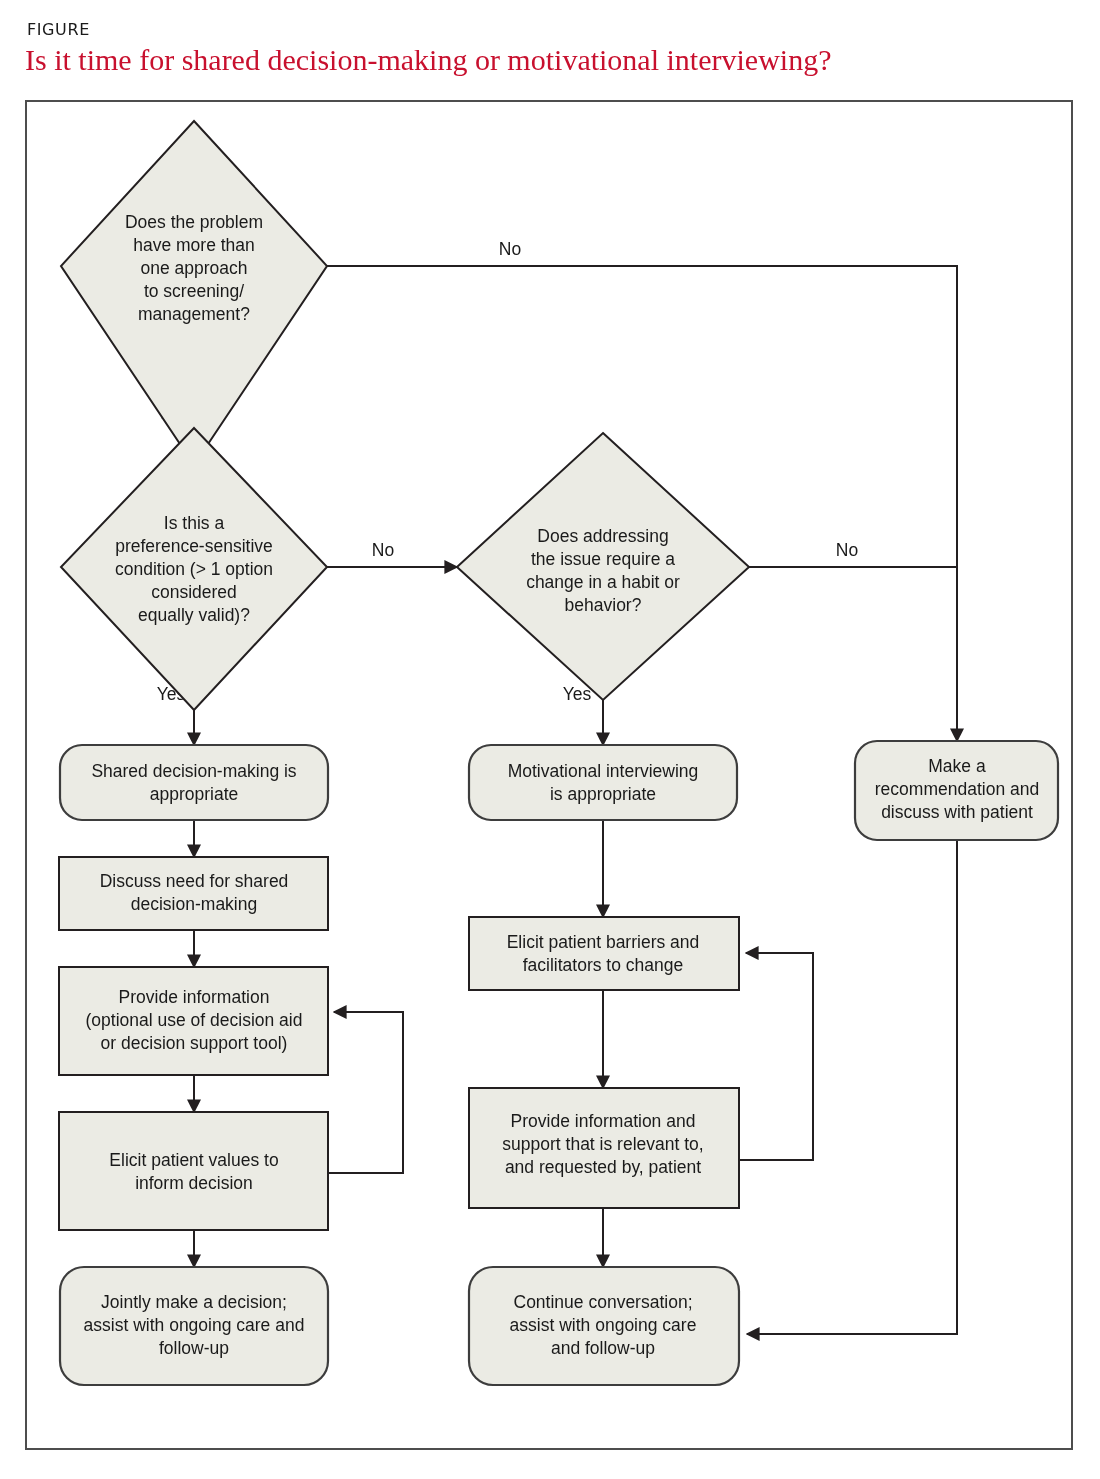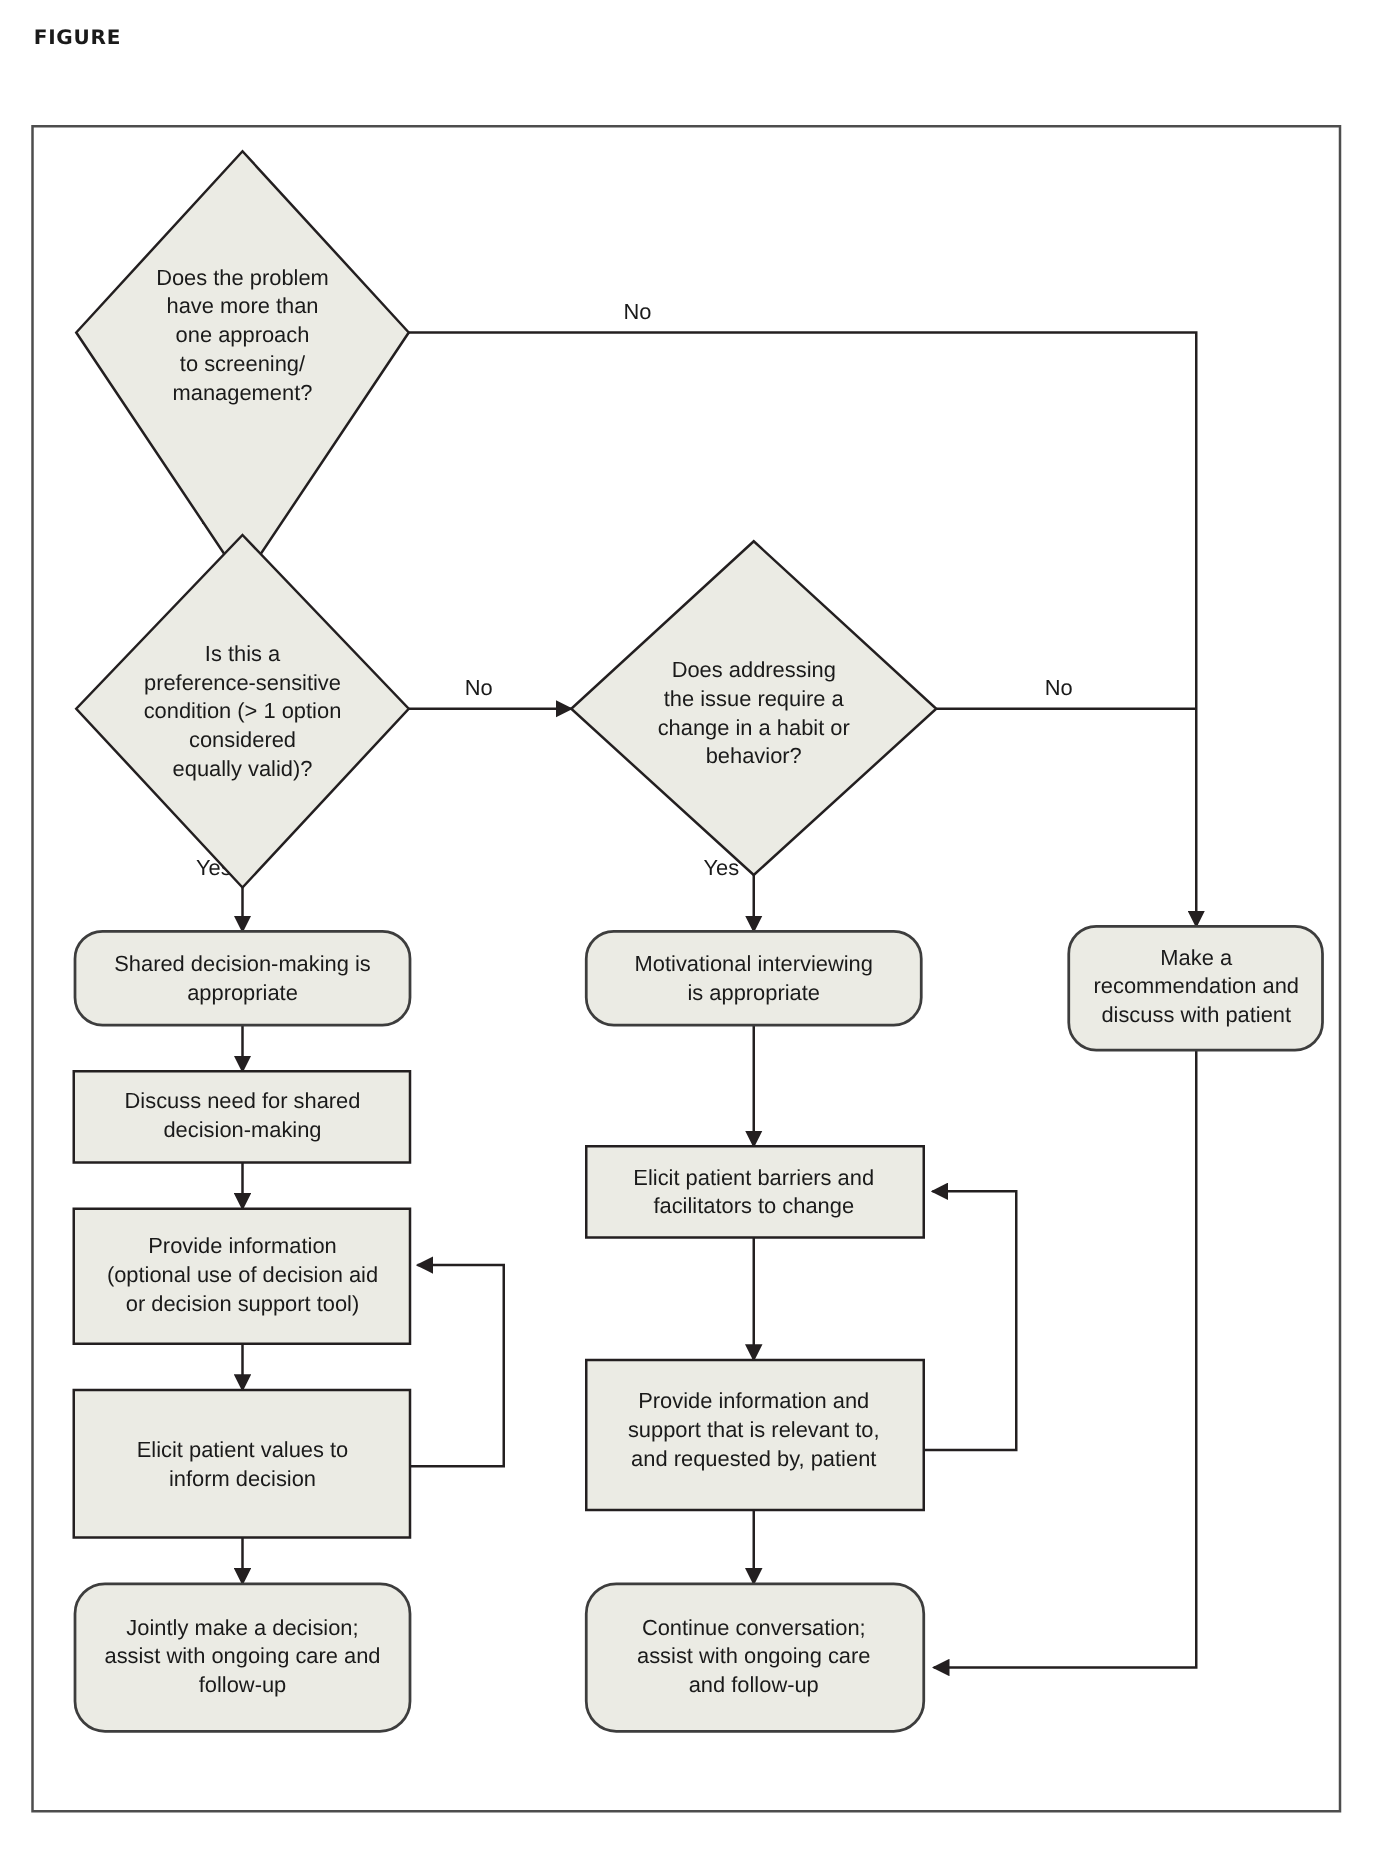--- a/index.html
+++ b/index.html
@@ -21,21 +21,21 @@
     left: 0; top: 0;
     width: 1100px;
     height: 1479px;
   }
   .kicker {
     position: absolute;
     left: 27px;
     top: 20px;
     font-family: "DejaVu Sans", sans-serif;
     font-size: 16px;
-    font-weight: bold;
+    font-weight: normal;
     letter-spacing: 0.6px;
     color: #1a1a1a;
   }
   .figure-title {
     position: absolute;
     left: 25px;
     top: 43px;
     font-family: "Liberation Serif", serif;
     font-size: 30px;
     font-weight: normal;
@@ -93,20 +93,21 @@
     fill: #1a1a1a;
     text-anchor: middle;
   }
 </style>
 </head>
 <body>
 
 <div id="figure-page">
 
   <div class="kicker">FIGURE</div>
+  <div class="figure-title">Is it time for shared decision-making or motivational interviewing?</div>
 
   <div id="flow-frame"></div>
 
   <svg id="flow-svg" viewBox="0 0 1048 1350">
     <defs>
       <marker id="arrow" viewBox="0 0 10 10" refX="9" refY="5" markerWidth="7" markerHeight="7" orient="auto-start-reverse">
         <path d="M 0 0 L 10 5 L 0 10 z" fill="#231f20"></path>
       </marker>
     </defs>
 

